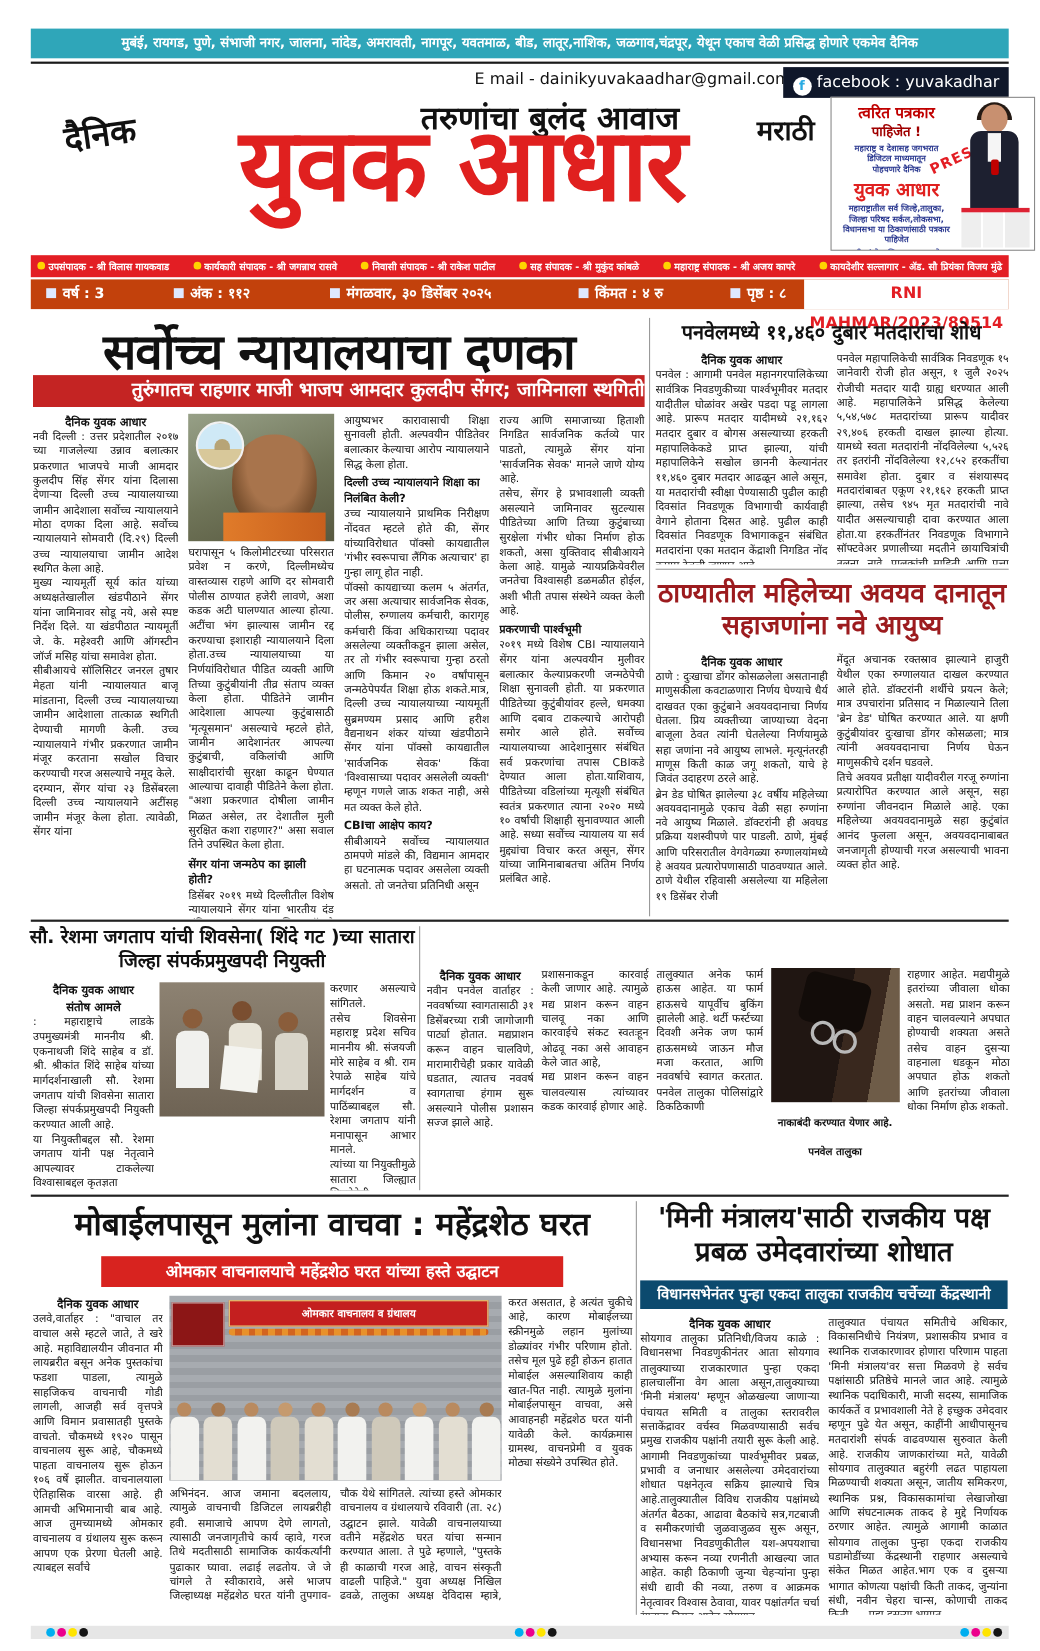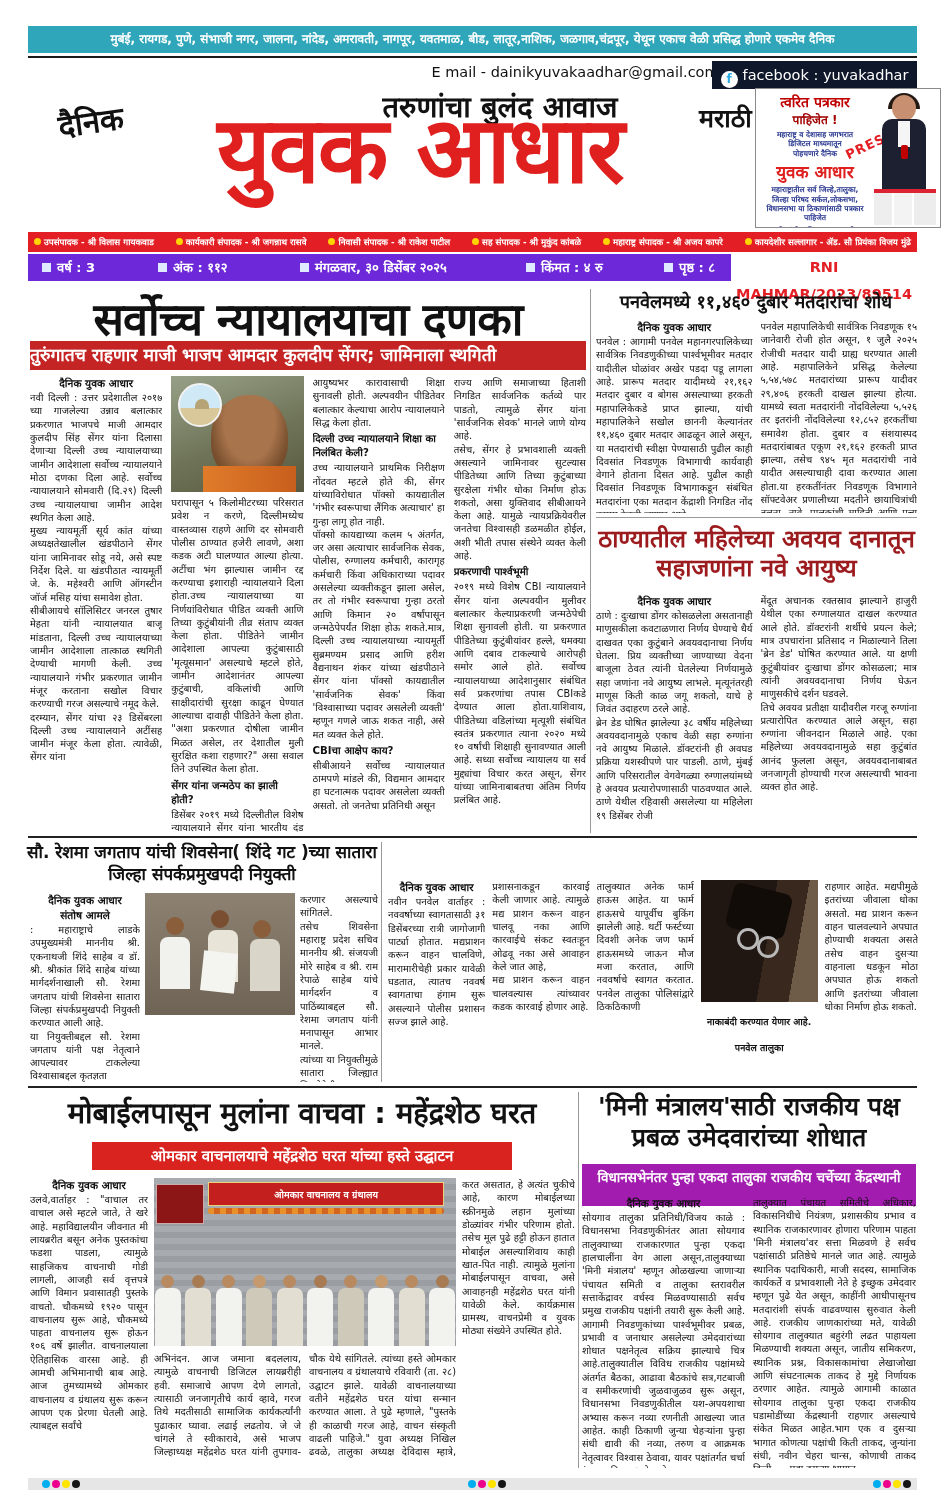--- a/index.html
+++ b/index.html
@@ -16,21 +16,21 @@
     clip-path:polygon(0 0,93% 0,100% 50%,93% 100%,0 100%);}
   .email-txt{position:absolute;left:430px;top:64px;width:290px;text-align:center;font-size:14.5px;color:#111;}
   .fb-box{position:absolute;left:712px;top:61px;width:205px;height:28px;background:#0f172a;color:#fff;
     font-size:14.5px;line-height:28px;text-align:center;}
   .fb-ic{display:inline-block;width:17px;height:17px;border-radius:50%;background:#fff;color:#29abe2;
     font-weight:bold;font-size:12px;line-height:17px;text-align:center;margin-right:5px;vertical-align:-3px;}
 
   
   .mh-daily{position:absolute;left:58px;top:100px;font-size:31px;font-weight:bold;transform:rotate(-8deg);}
   .mh-tagline{position:absolute;left:300px;top:86px;width:400px;text-align:center;font-size:29px;font-weight:bold;}
-  .mh-lang{position:absolute;left:688px;top:100px;font-size:25px;font-weight:bold;margin-left:11px;}
+  .mh-lang{position:absolute;left:688px;top:100px;font-size:25px;font-weight:bold;}
   .mh-title{position:absolute;left:100px;top:104px;width:640px;text-align:center;font-size:92px;line-height:1.02;
     font-weight:bold;color:#e0201f;letter-spacing:-2px;}
   .mh-editors{position:absolute;left:318px;top:200px;width:452px;height:25px;background:#e31e24;border-radius:13px;
     color:#fff;font-size:12.5px;font-weight:bold;line-height:25px;text-align:center;white-space:nowrap;overflow:hidden;}
   .mh-editors .sqy{display:inline-block;width:9px;height:9px;background:#ffd400;margin:0 5px;vertical-align:-1px;}
 
   
   .adbox{position:absolute;left:755px;top:88px;width:186px;height:140px;border:1px solid #8a8a8a;background:#fff;
     overflow:hidden;font-size:8px;}
   .ad-txt{position:absolute;left:3px;top:3px;width:112px;text-align:center;}
@@ -48,41 +48,41 @@
   .aw-shirt{position:absolute;left:24px;top:28px;width:12px;height:26px;background:#f5f5f5;}
   .aw-mic{position:absolute;left:27px;top:52px;width:7px;height:14px;background:#c00000;border-radius:2px;}
   .aw-papers{position:absolute;left:0px;top:96px;width:62px;height:36px;
     background:linear-gradient(90deg,#eee 0 18px,#fff 18px 20px,#f3f3f3 20px 38px,#fff 38px 40px,#ededed 40px 100%);
     border-top:4px solid #d23;}
 
   
   .staffbar{position:absolute;left:28px;top:232px;width:889px;height:20px;background:#e31e24;color:#fff;
     display:flex;align-items:center;justify-content:space-between;padding:0 6px;font-size:8.7px;font-weight:bold;white-space:nowrap;overflow:hidden;}
   .staffbar .dot{display:inline-block;width:7px;height:7px;border-radius:50%;background:#ffd400;margin-right:3px;vertical-align:0;}
-  .infobar{position:absolute;left:28px;top:254px;width:889px;height:27px;background:#6d28d9;color:#fff;
+  .infobar{position:absolute;left:28px;top:254px;width:889px;height:27px;background:#c2410c;color:#fff;
     font-size:13px;font-weight:bold;line-height:27px;}
   .infobar .seg{position:absolute;white-space:nowrap;}
   .infobar .sq{display:inline-block;width:9px;height:9px;background:#dfe9ff;margin-right:6px;}
   .rni{position:absolute;right:0;top:0;width:186px;height:27px;background:#fff;color:#e31e24;
     font-size:14.5px;font-weight:bold;text-align:center;line-height:27px;}
 
   
   .vr{position:absolute;width:1px;background:#999;}
   .hr{position:absolute;height:1px;background:#999;}
   .hr.dark{height:2px;background:#222;}
 
   
   .bodytxt{font-size:9.8px;line-height:1.36;text-align:justify;white-space:pre-line;overflow:hidden;}
   .byline{font-weight:bold;font-size:10.5px;text-align:center;margin-bottom:1px;}
   .subh{font-weight:bold;font-size:10.2px;margin:2px 0;}
 
   
   .lead-head{position:absolute;left:28px;top:287px;width:560px;text-align:center;font-size:45px;font-weight:bold;letter-spacing:-1px;}
   .lead-sub{position:absolute;left:30px;top:341px;width:556px;height:29px;background:#c42423;color:#fff;
-    font-size:17.5px;font-weight:bold;text-align:left;line-height:29px;white-space:nowrap;overflow:hidden;}
+    font-size:17.5px;font-weight:bold;text-align:right;line-height:29px;white-space:nowrap;overflow:hidden;}
   .lead-cols{position:absolute;left:30px;top:376px;width:556px;height:459px;display:grid;
     grid-template-columns:repeat(4,1fr);gap:9px;}
   .lead-cols .col{overflow:hidden;}
   .photo-lead{position:relative;width:100%;height:116px;margin-bottom:4px;overflow:hidden;
     background:linear-gradient(160deg,#97a087 0%,#6f7458 55%,#57583f 100%);}
   .pl-head{position:absolute;right:12%;top:16%;width:58%;height:74%;border-radius:48% 48% 42% 42%;
     background:radial-gradient(ellipse at 50% 32%,#a8744c 0 46%,#7c5230 72%,#5c3a20 100%);}
   .pl-scarf{position:absolute;right:6%;bottom:0;width:70%;height:22%;background:linear-gradient(90deg,#e07b2a,#c85f1d);}
   .pl-inset{position:absolute;left:5%;top:6%;width:44px;height:44px;border-radius:50%;border:2px solid #f2f2f2;
     background:linear-gradient(#cfe9f6 0 58%,#d8c89a 58% 100%);}
@@ -138,21 +138,21 @@
   .lb-garland{position:absolute;left:18%;top:30px;width:78%;height:6px;
     background:repeating-linear-gradient(90deg,#e8912a 0 6px,#d3641f 6px 12px);border-radius:3px;}
   .crowd{position:absolute;left:0;bottom:0;width:100%;height:96px;display:flex;justify-content:center;gap:3px;align-items:flex-end;}
   .person{width:28px;display:flex;flex-direction:column;align-items:center;}
   .p-head{width:13px;height:13px;border-radius:50%;background:#b98a5f;}
   .p-torso{width:26px;height:58px;border-radius:7px 7px 0 0;background:#f2f2ef;}
   .p-torso.alt{background:#e3ded2;}
   .p-torso.dark{background:#cfc9ba;}
 
   .min-head{position:absolute;left:580px;top:1092px;width:338px;text-align:center;font-size:25px;line-height:1.22;font-weight:bold;}
-  .min-sub{position:absolute;left:582px;top:1164px;width:334px;height:42px;background:#a21caf;color:#fff;
+  .min-sub{position:absolute;left:582px;top:1164px;width:334px;height:26px;background:#0c4a6e;color:#fff;
     font-size:13.5px;font-weight:bold;text-align:center;line-height:26px;white-space:nowrap;overflow:hidden;}
   .min-cols{position:absolute;left:582px;top:1196px;width:334px;height:272px;display:grid;grid-template-columns:1fr 1fr;gap:8px;}
   .min-cols>div{overflow:hidden;}
 
   
   .footer-bar{position:absolute;left:28px;top:1478px;width:889px;height:12px;background:#e6e6e6;}
   .regs{position:absolute;top:2px;display:flex;gap:2px;}
   .rd{width:8px;height:8px;border-radius:50%;}
   .rd.c{background:#00aeef;}.rd.m{background:#ec008c;}.rd.y{background:#ffe400;}.rd.k{background:#151515;}
 </style>

